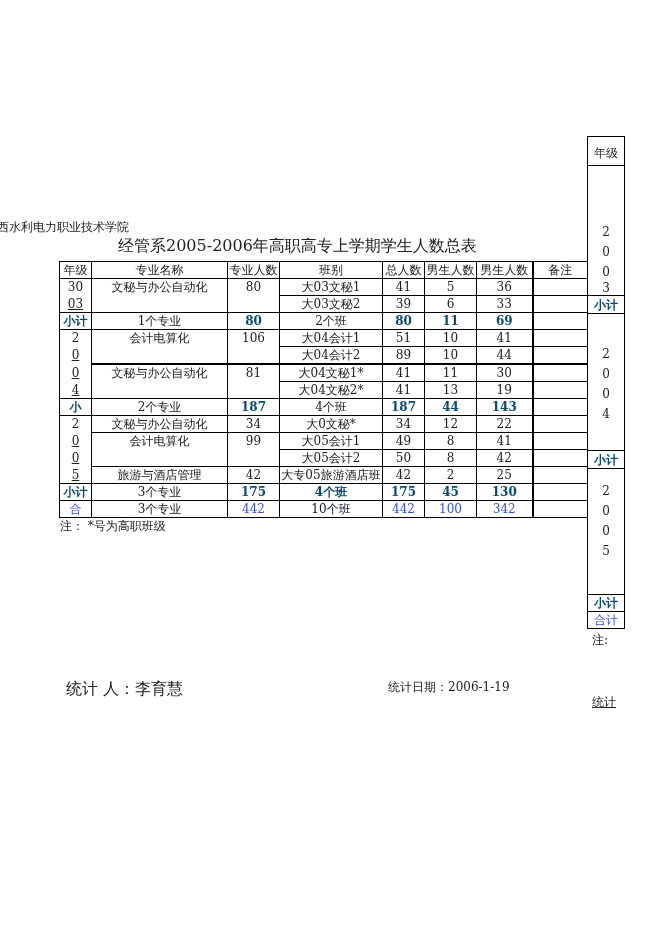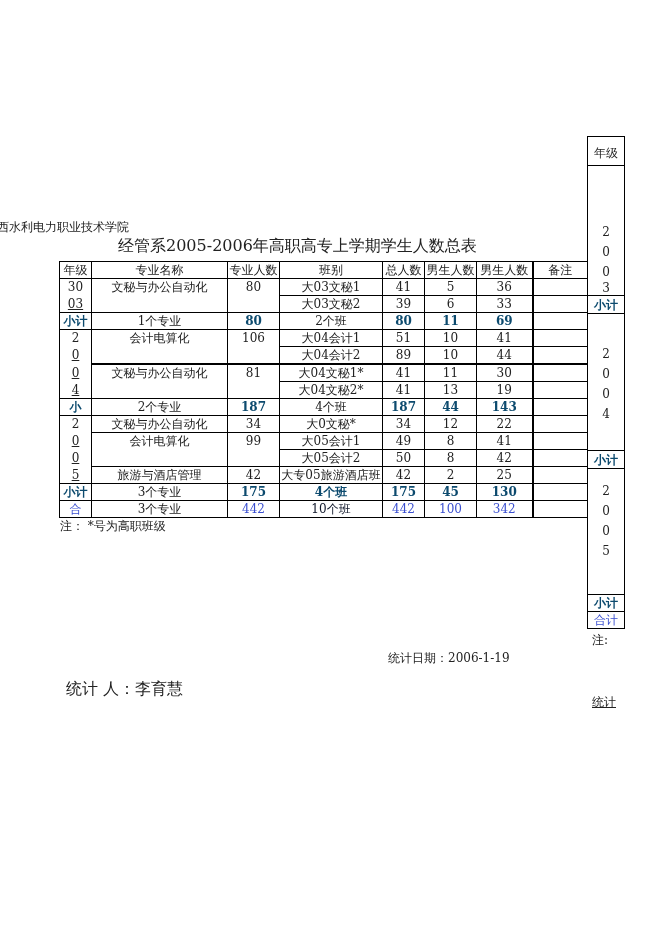--- a/index.html
+++ b/index.html
@@ -14,21 +14,21 @@
   .red { color:#0c4a6e;font-weight:bold; }
   .blue { color:#3a4fd0; }
   .lblue { color:#0f172a; }
   .thickB { border-bottom:2px solid #000 !important; }
   .thickL { border-left:2px solid #000 !important;margin-top:26px; }
   .noB { border-bottom:none !important; }
   .noT { border-top:none !important;text-decoration:underline; }
   .vtop { vertical-align:top; }
   .note { left:60px; top:518px; font-size:12px; }
   .stat-person { left:66px; top:679px; font-size:16px; }
-  .stat-date { left:388px; top:650px; font-size:12px; }
+  .stat-date { left:388px; top:679px; font-size:12px; }
   .right-col { position:absolute; left:587px; top:136px; width:36px; border-left:1px solid #000; border-right:1px solid #000; border-top:1px solid #000; font-size:12px; text-align:center; }
   .rc-cell { border-bottom:1px solid #000; box-sizing:border-box; }
   .rc-digits { line-height:20px; }
   .right-note { left:592px; top:632px; font-size:12px; }
   .right-stat { left:592px; top:694px; font-size:12px;text-decoration:underline; }
 </style>
 </head>
 <body>
 
 <div class="abs subtitle"><span>广西水利电力职业技术学院</span></div>

